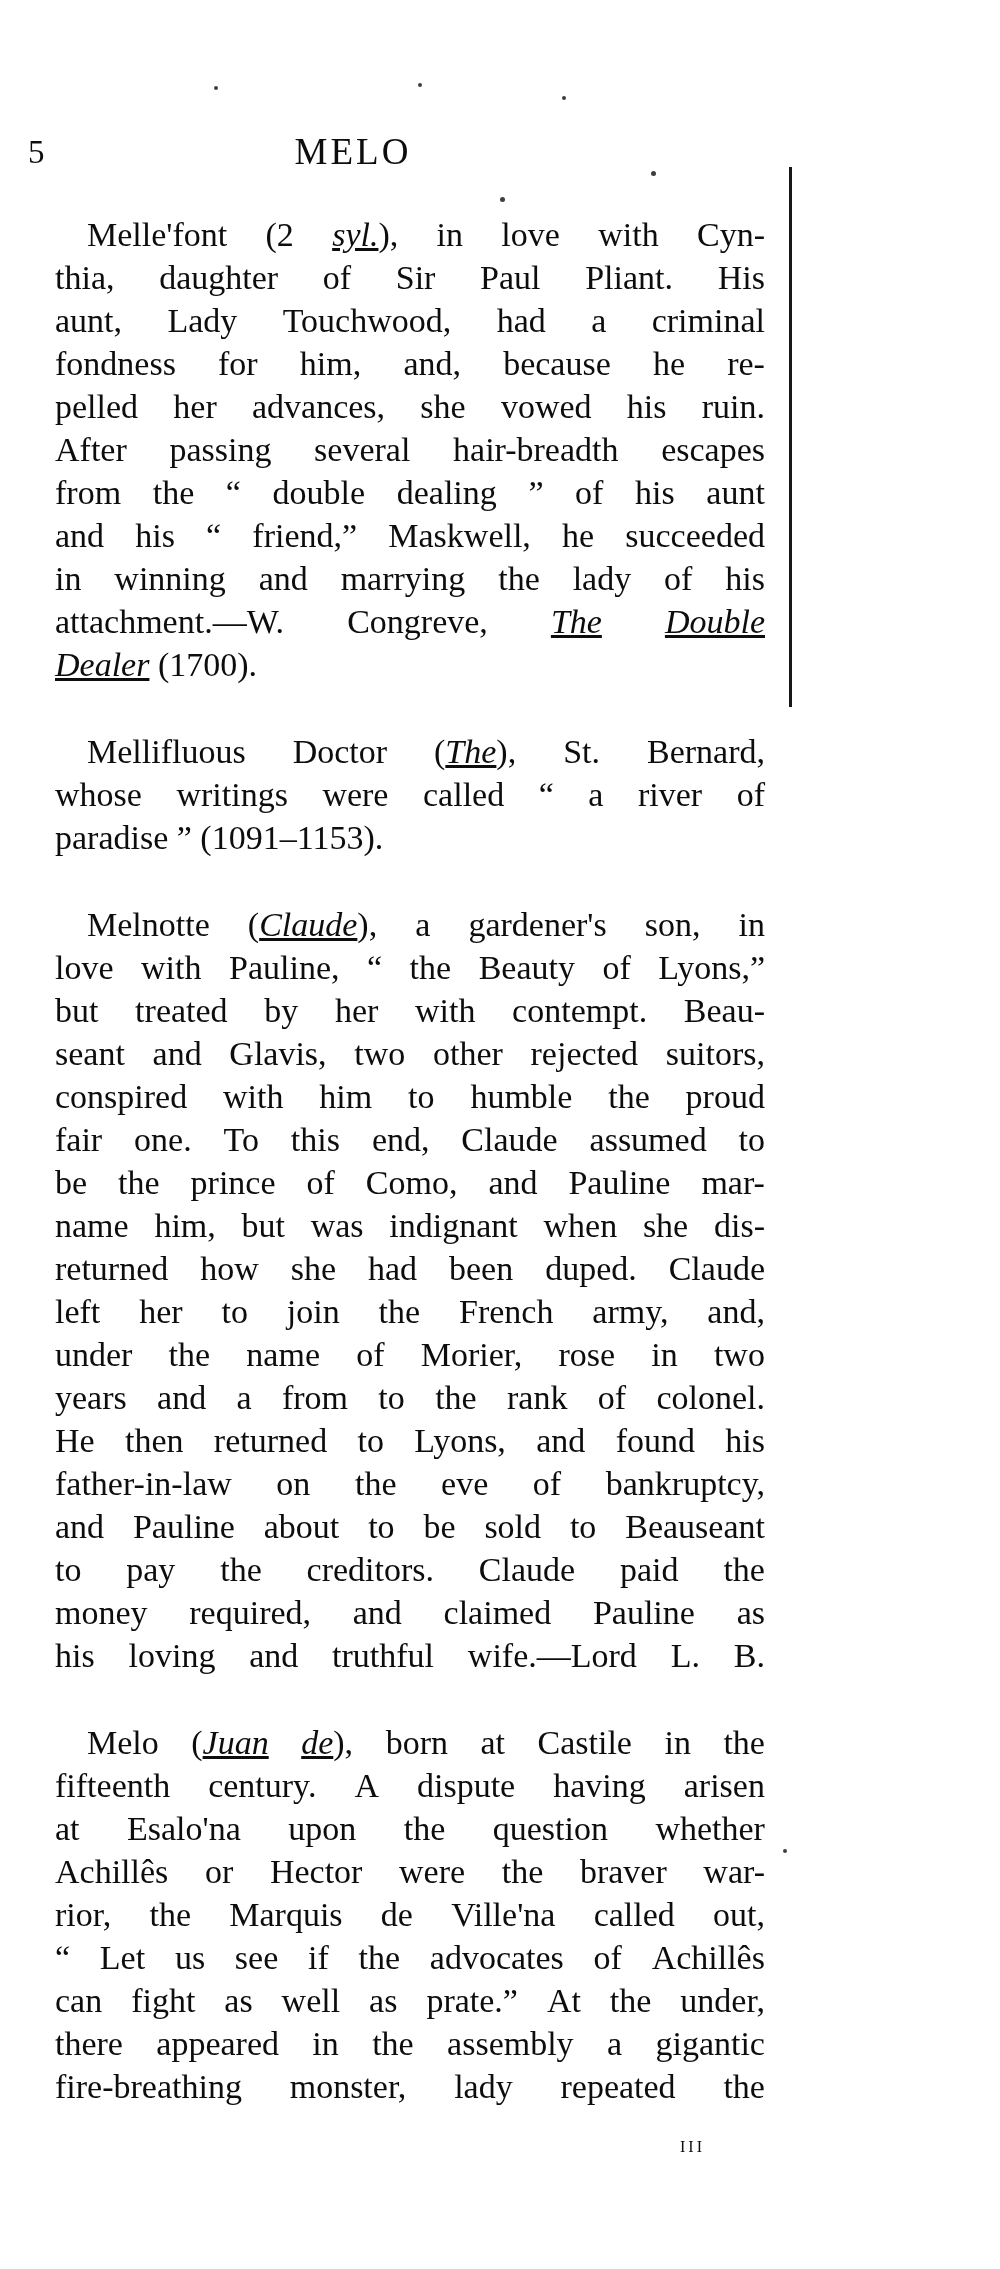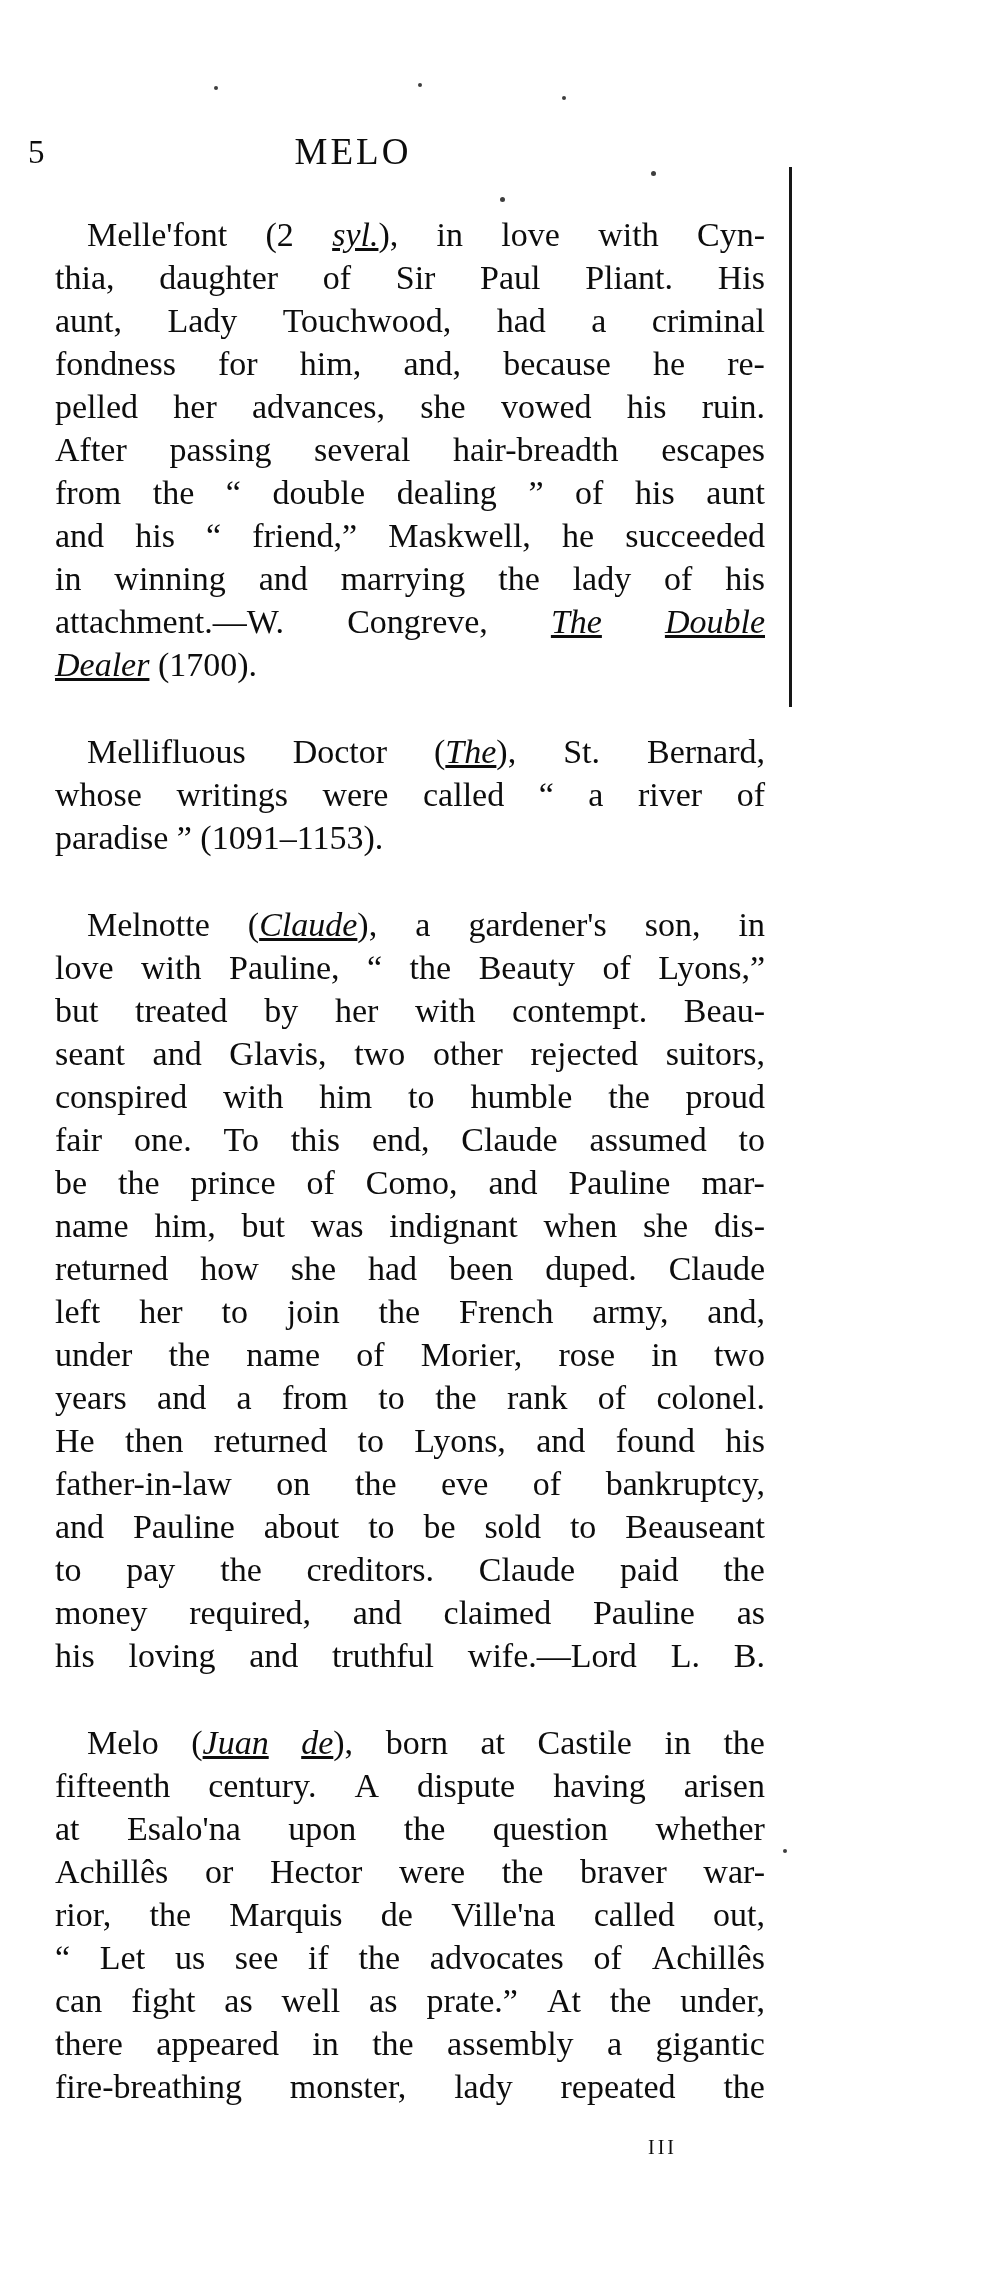--- a/index.html
+++ b/index.html
@@ -33,22 +33,22 @@
   .tline.indent{padding-left:32px;}
   .tline.last{display:block;text-align:left;}
   .w{display:inline-block;white-space:nowrap;}
   .b{font-weight:normal;}
   .i{font-style:italic;text-decoration:underline;}
   #margin-rule{
     position:absolute;left:789px;top:167px;
     width:3px;height:540px;background:#171717;
   }
   #signature-mark{
-    position:absolute;left:648px;top:2134px;
-    font-size:20px;letter-spacing:3px;line-height:26px;
+    position:absolute;left:680px;top:2134px;
+    font-size:16px;letter-spacing:3px;line-height:26px;
   }
   .speck{
     position:absolute;width:5px;height:5px;border-radius:50%;
     background:#1c1c1c;opacity:.85;
   }
   .speck.s1{left:214px;top:86px;width:4px;height:4px;}
   .speck.s2{left:418px;top:83px;width:4px;height:4px;}
   .speck.s3{left:562px;top:96px;width:4px;height:4px;}
   .speck.s4{left:500px;top:197px;}
   .speck.s5{left:651px;top:171px;}

